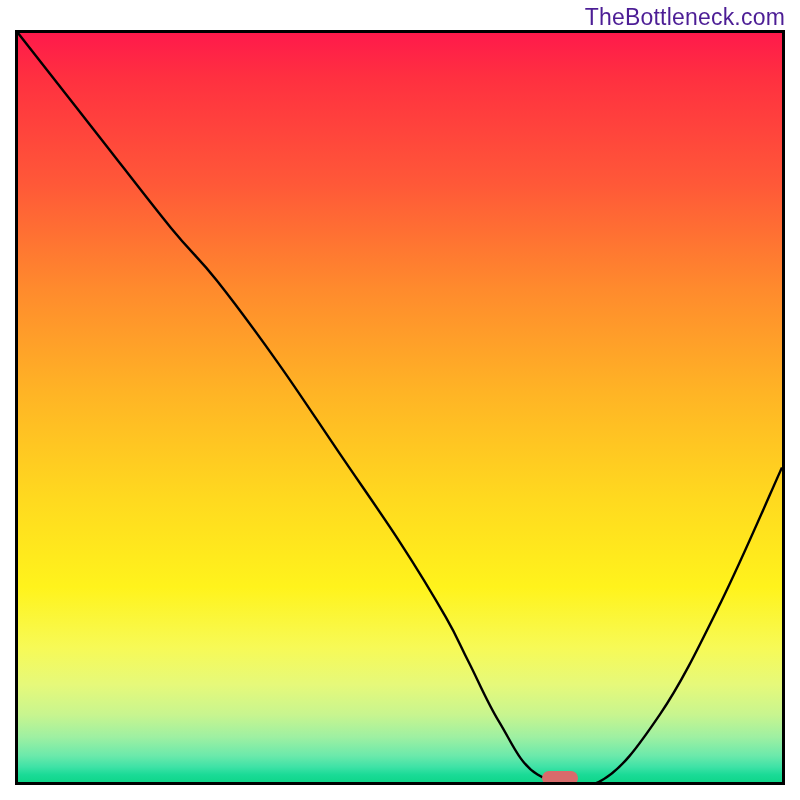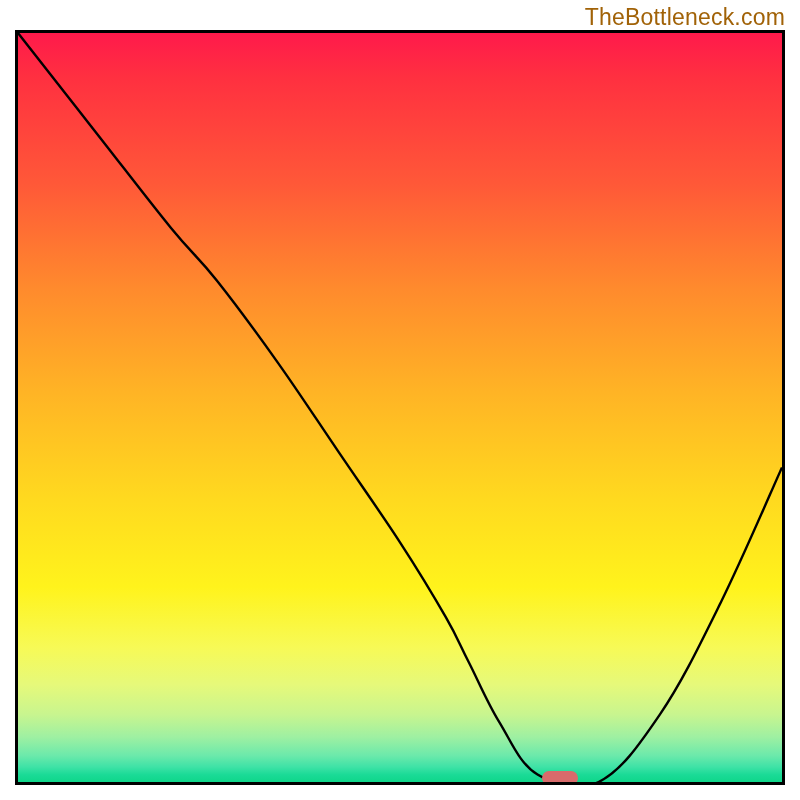--- a/index.html
+++ b/index.html
@@ -54,21 +54,21 @@
     width: 36px;
     height: 14px;
     background: #d86b6b;
     border-radius: 8px;
     transform: translate(-50%, -50%);
   }
   .watermark {
     position: absolute;
     top: 4px;
     right: 15px;
-    color: #a16207;
+    color: #4c1d95;
     font-size: 23px;
     font-weight: 500;
     letter-spacing: 0.2px;
   }
 </style>
 </head>
 <body>
 
 <div class="watermark">TheBottleneck.com</div>
 

